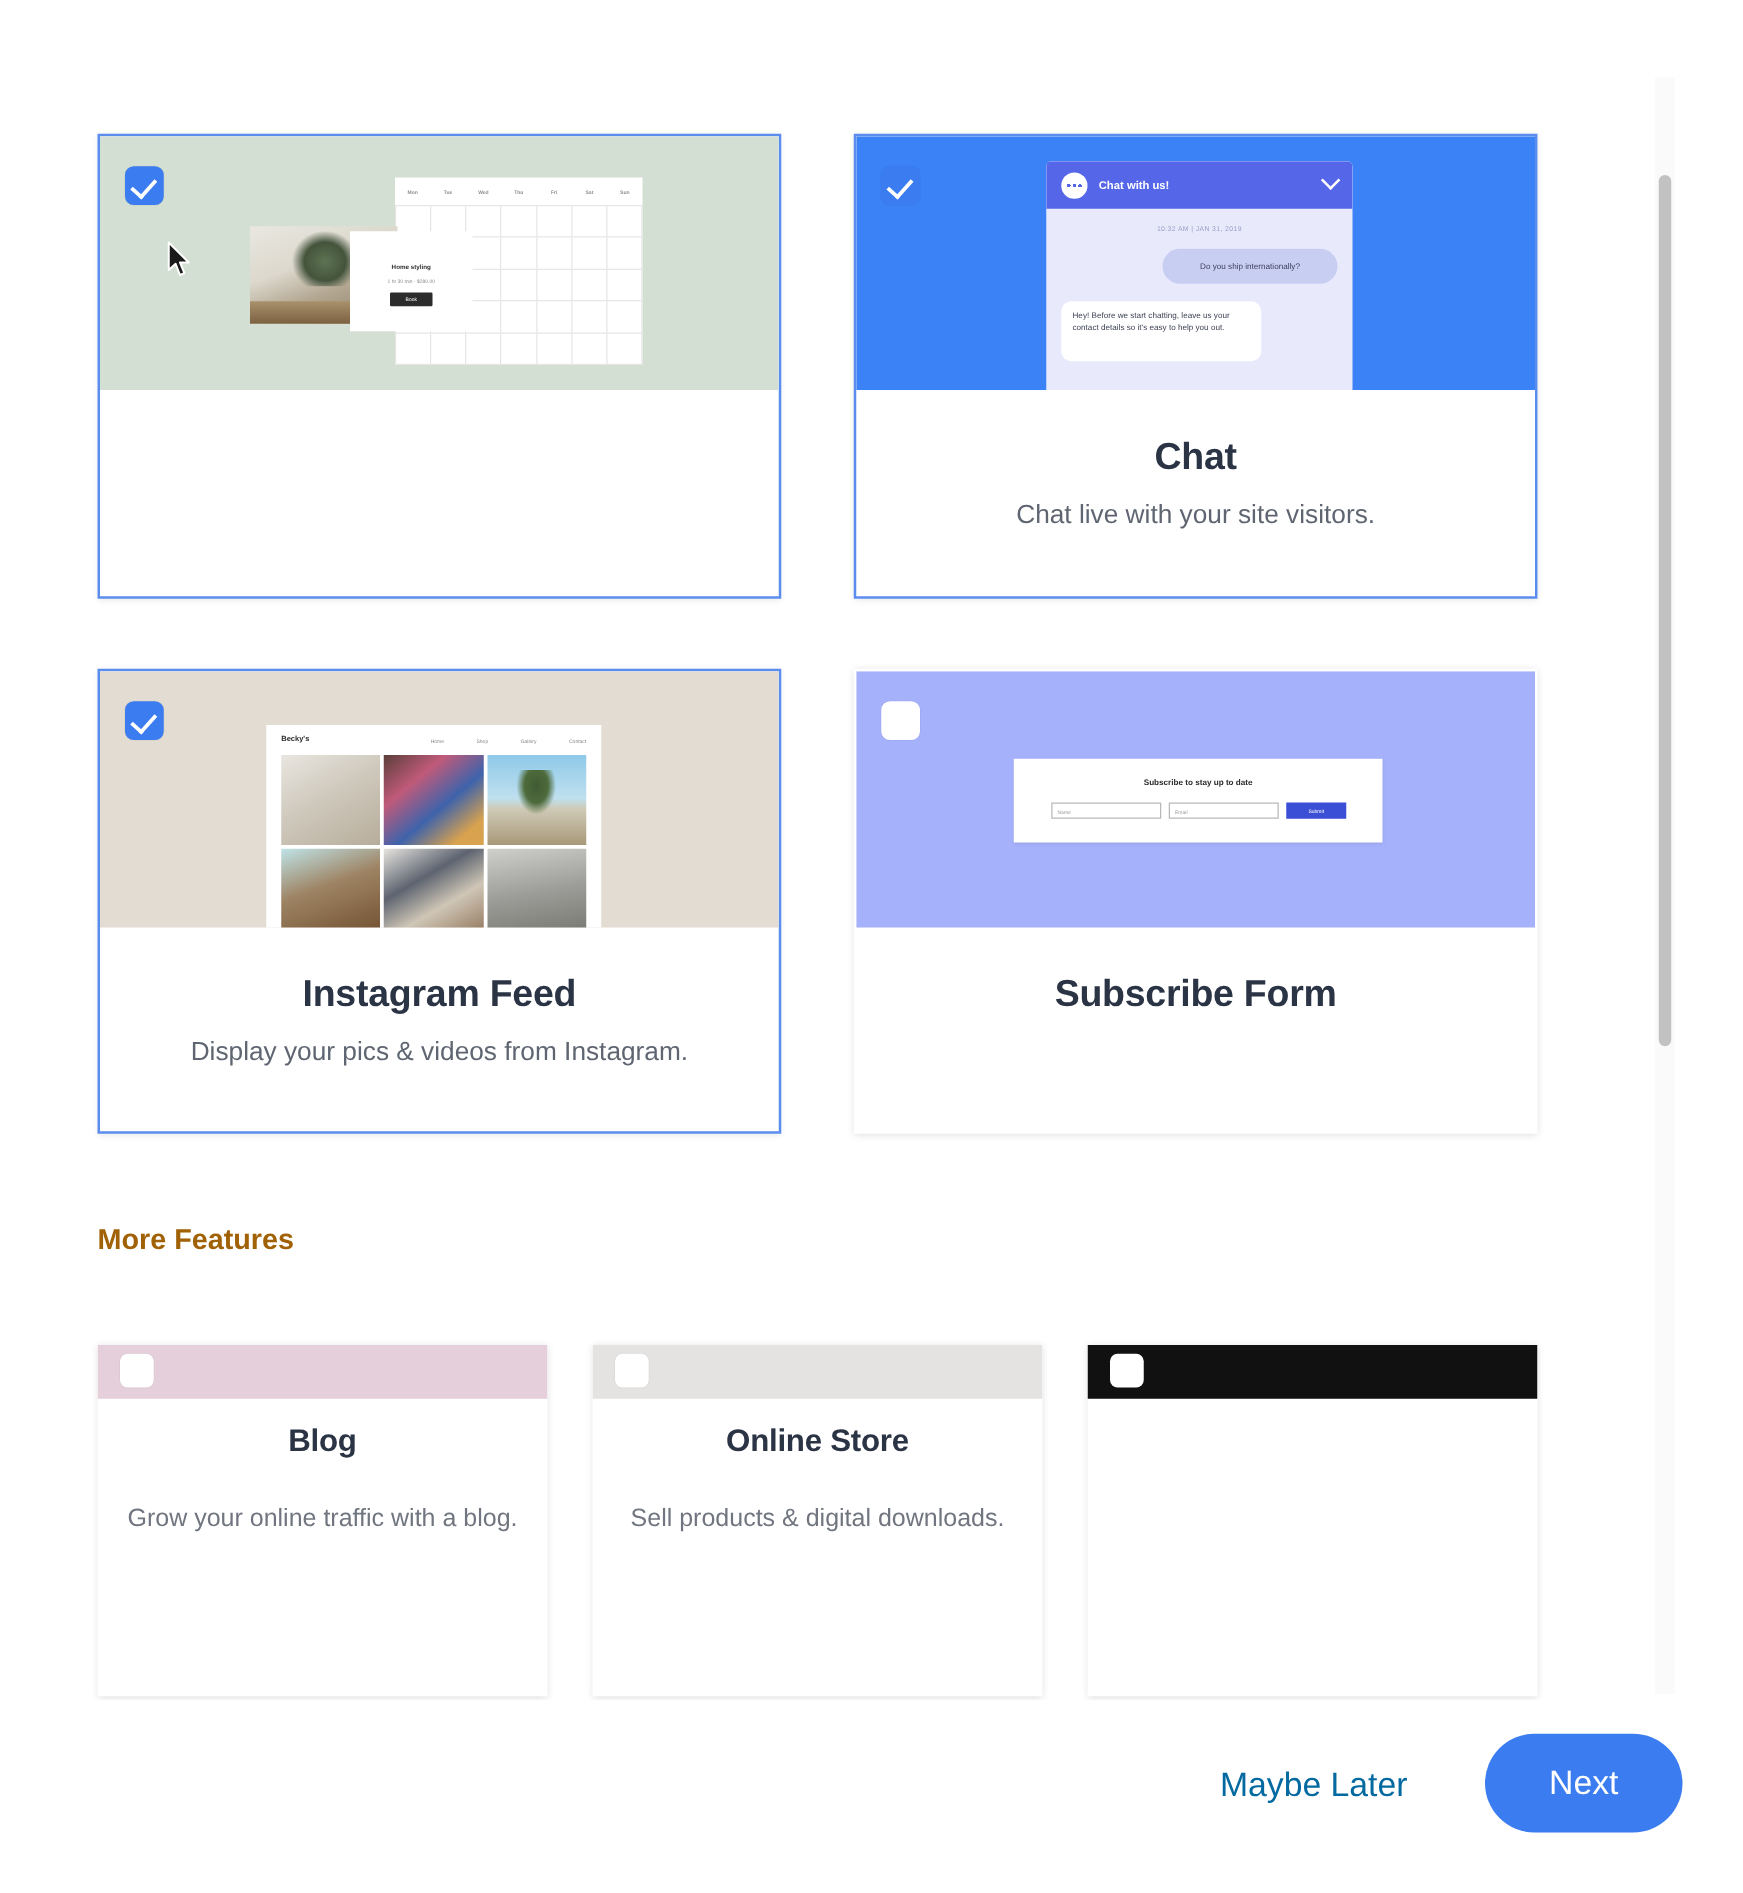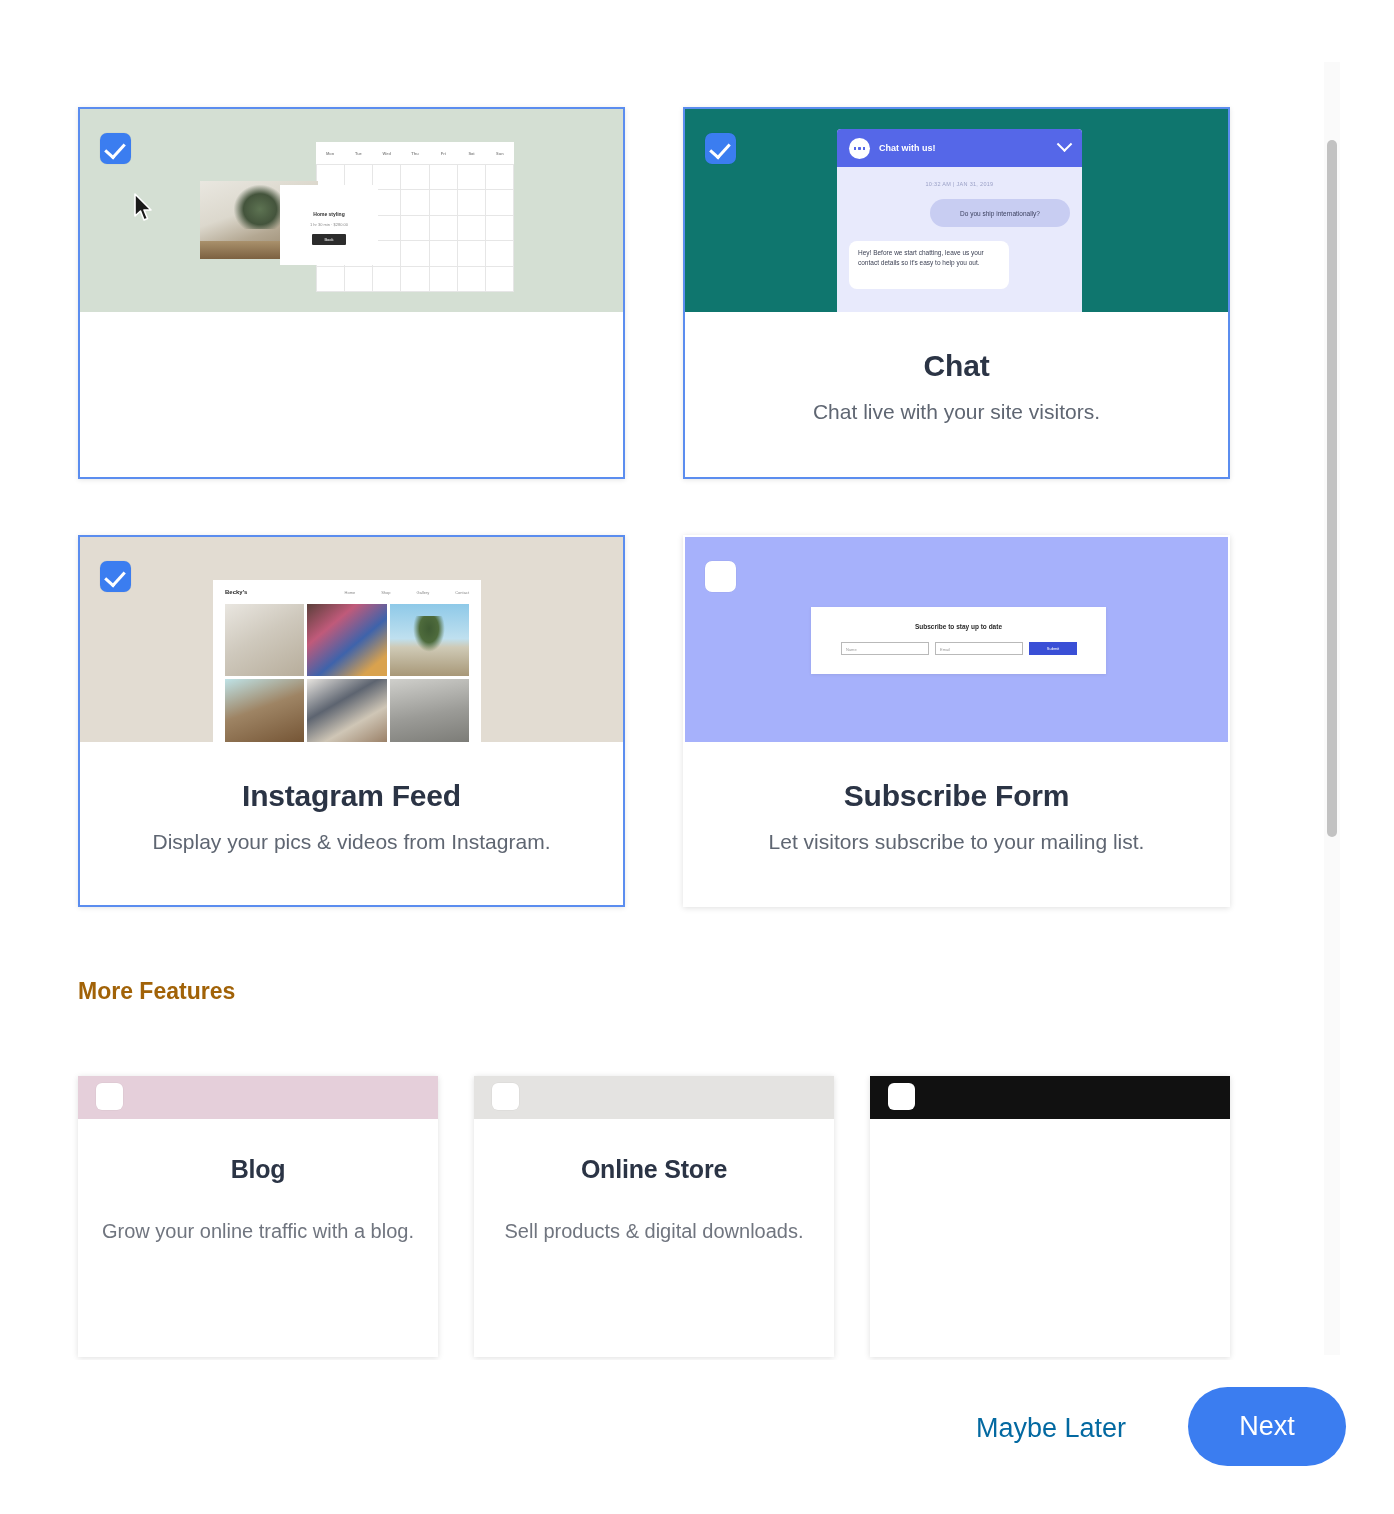--- a/index.html
+++ b/index.html
@@ -342,21 +342,21 @@
     box-shadow: 0 1px 6px rgba(0,0,0,0.13);
     overflow: hidden;
   }
   .mc-pos-0 { left: 0px; }
   .mc-pos-1 { left: 396px; }
   .mc-pos-2 { left: 792px; }
 
   .mc-banner { height: 43px; position: relative; }
   .mc-banner .checkbox { left: 18px; top: 7px; width: 27px; height: 27px; border-radius: 6px; }
 
-  .mc-body { text-align: center; padding-top: 36px; }
+  .mc-body { text-align: center; padding-top: 20px; }
   .mc-title {
     font-size: 25px; font-weight: bold;
     color: #2b3445;
     letter-spacing: -0.2px;
   }
   .mc-desc {
     margin-top: 32px;
     font-size: 20px;
     color: #70757f;
     line-height: 1.5;
@@ -484,21 +484,21 @@
               <div class="t1">Home styling</div>
               <div class="t2">1 hr 30 min  ·  $280.00</div>
               <div class="btn">Book</div>
             </div>
           </div>
           <div class="checkbox checked"></div>
         </div>
       </div>
 
       <div class="feature-card selected fc-pos-1">
-        <div class="fc-media" style="background:#0f766e;">
+        <div class="fc-media" style="background:#3b82f6;">
           <div class="mk-chat">
             <div class="mk-chat-win">
               <div class="mk-chat-hd">
                 <div class="mk-chat-av"></div>
                 <div class="mk-chat-title">Chat with us!</div>
                 <div class="mk-chev"></div>
               </div>
               <div class="mk-chat-time">10:32 AM  |  JAN 31, 2019</div>
               <div class="mk-bub-r">Do you ship internationally?</div>
               <div class="mk-bub-l">Hey! Before we start chatting, leave us your contact details so it's easy to help you out.</div>
@@ -552,21 +552,20 @@
                 <div class="mk-sub-inp">Name</div>
                 <div class="mk-sub-inp">Email</div>
                 <div class="mk-sub-btn">Submit</div>
               </div>
             </div>
           </div>
           <div class="checkbox"></div>
         </div>
         <div class="fc-body">
           <div class="fc-title">Subscribe Form</div>
-          <div class="fc-desc">Let visitors subscribe to your mailing list.</div>
         </div>
       </div>
 
     </div>
 
     <div class="more-title">More Features</div>
 
     <div class="more-grid">
 
       <div class="more-card mc-pos-0">

